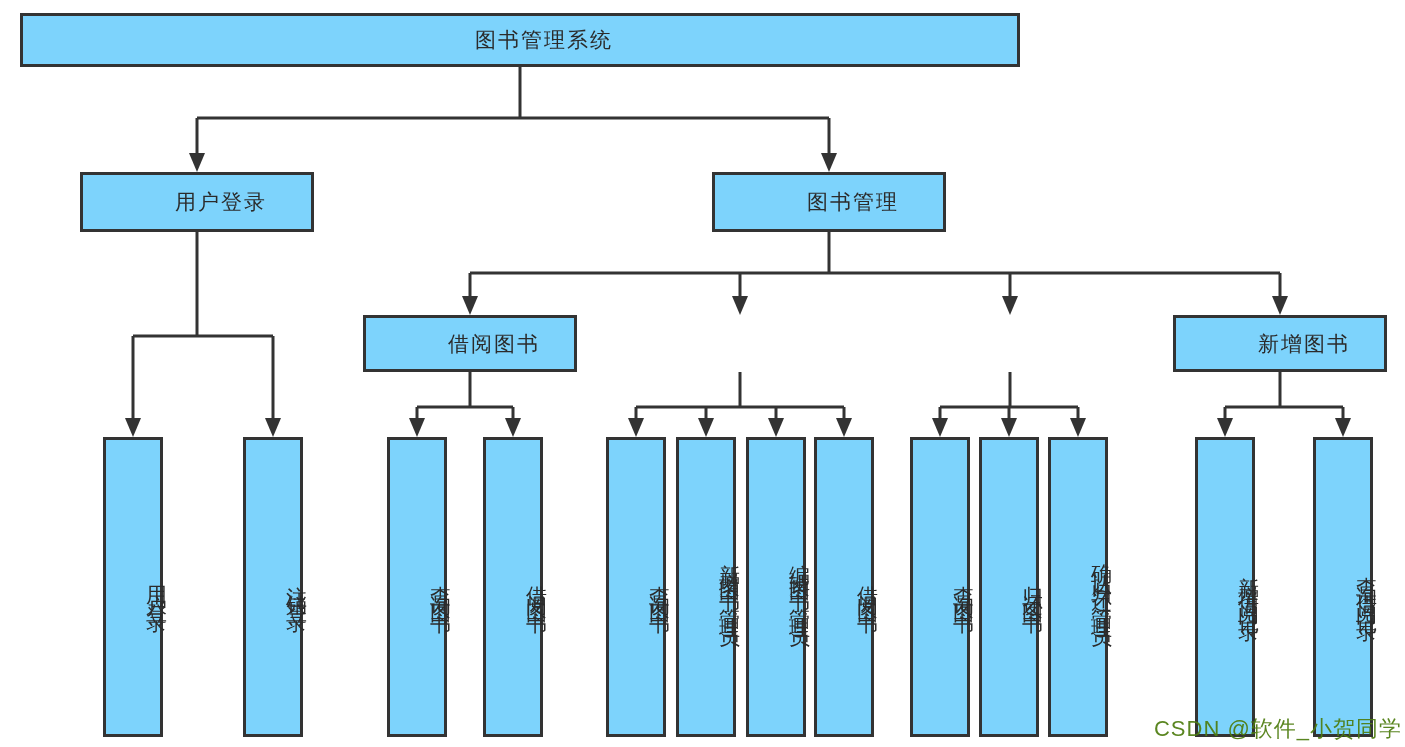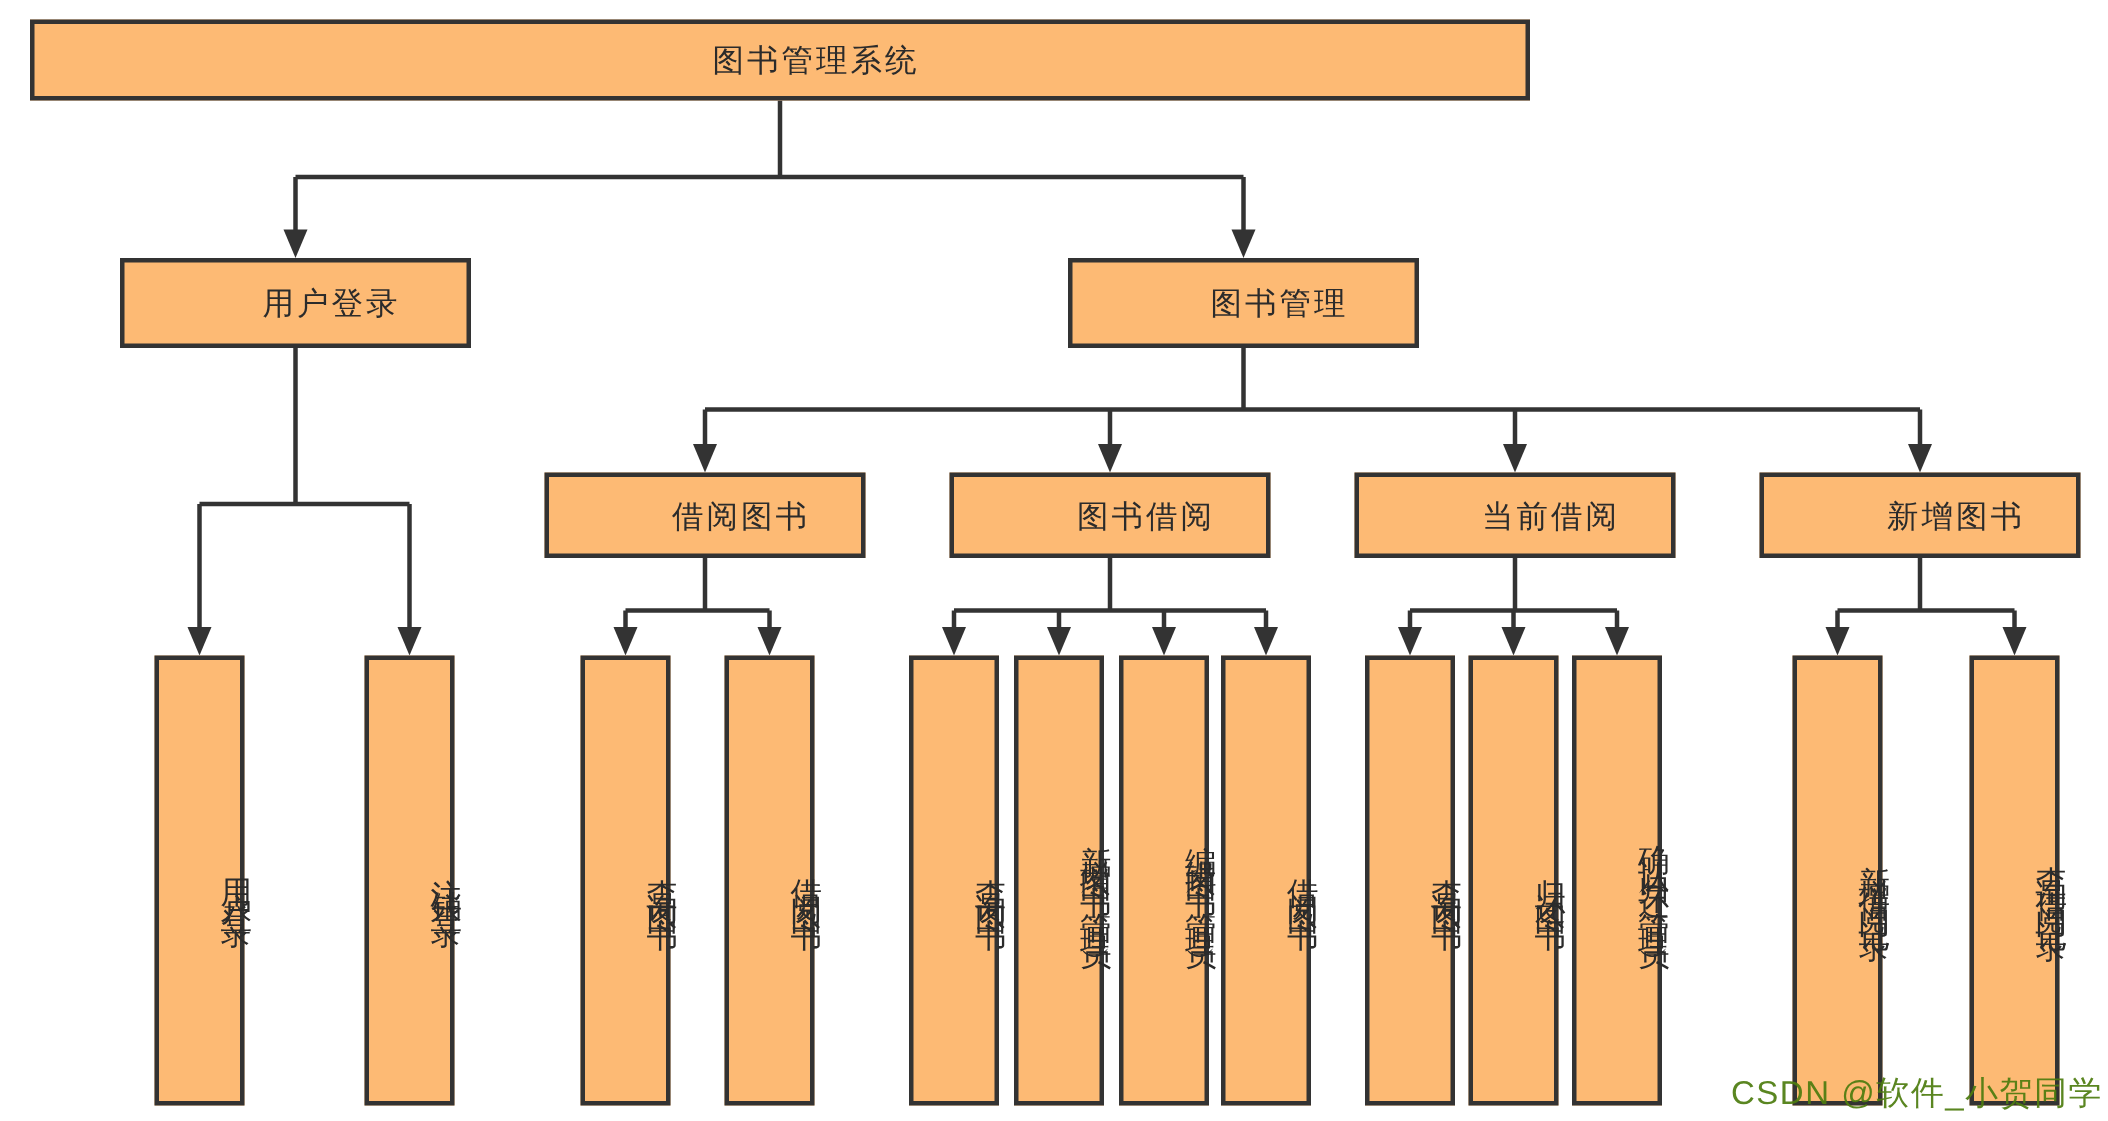--- a/index.html
+++ b/index.html
@@ -6,21 +6,21 @@
   #canvas{
     position:relative;
     width:1405px;height:747px;
     background:#ffffff;
     font-family:"Liberation Sans","DejaVu Sans",sans-serif;
     overflow:hidden;
   }
   svg.connectors{position:absolute;left:0;top:0;z-index:1;}
   .box{
     position:absolute;
-    background:#fdba74;
+    background:#7dd3fc;
     border:3px solid #333333;
     display:flex;
     align-items:center;
     justify-content:center;
     box-sizing:border-box;
     z-index:2;
     color:#2b2b2b;
     padding-left:48px;
   }
   .box.h span{
@@ -126,26 +126,20 @@
   <div class="box h" style="left:80px;top:172px;width:234px;height:60px">
     <span>用户登录</span>
   </div>
   <div class="box h" style="left:712px;top:172px;width:234px;height:60px">
     <span>图书管理</span>
   </div>
 
   <div class="box h" style="left:363px;top:315px;width:214px;height:57px">
     <span>借阅图书</span>
   </div>
-  <div class="box h" style="left:633px;top:315px;width:214px;height:57px">
-    <span>图书借阅</span>
-  </div>
-  <div class="box h" style="left:903px;top:315px;width:214px;height:57px">
-    <span>当前借阅</span>
-  </div>
   <div class="box h" style="left:1173px;top:315px;width:214px;height:57px">
     <span>新增图书</span>
   </div>
 
   <div class="box v" style="left:103px;top:437px;width:60px;height:300px">
     <span>用户登录</span>
   </div>
   <div class="box v" style="left:243px;top:437px;width:60px;height:300px">
     <span>注销登录</span>
   </div>

